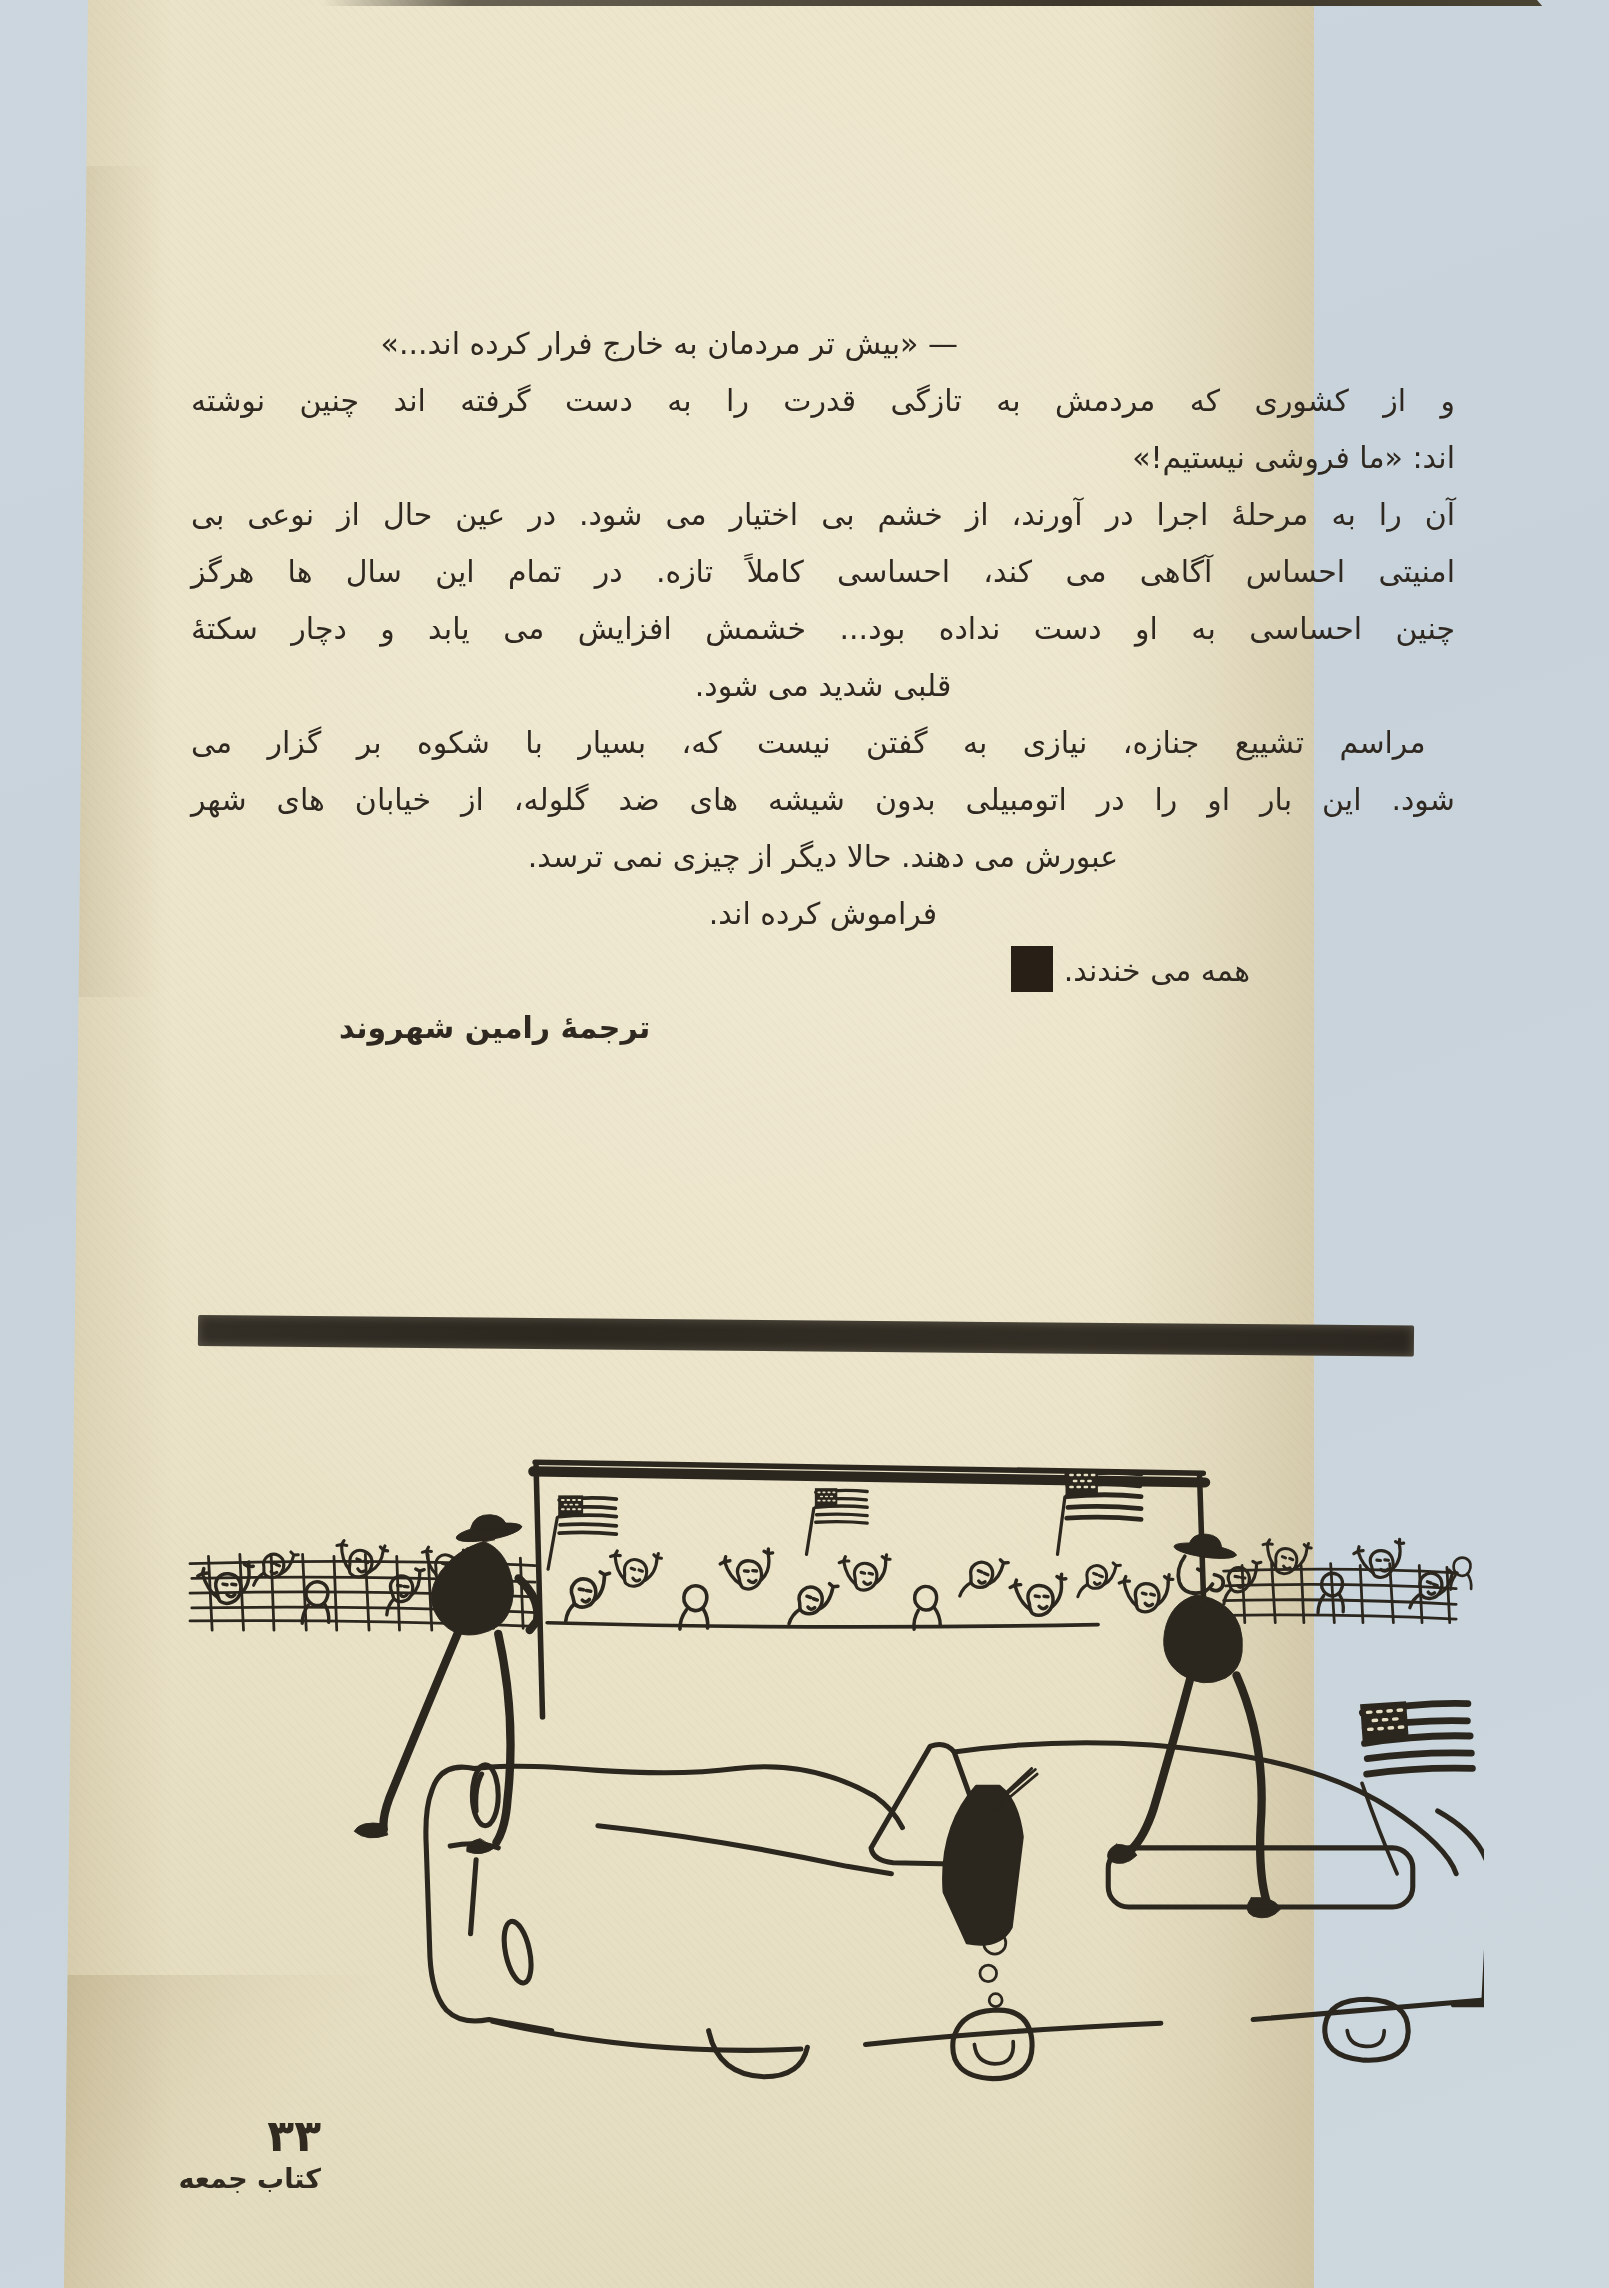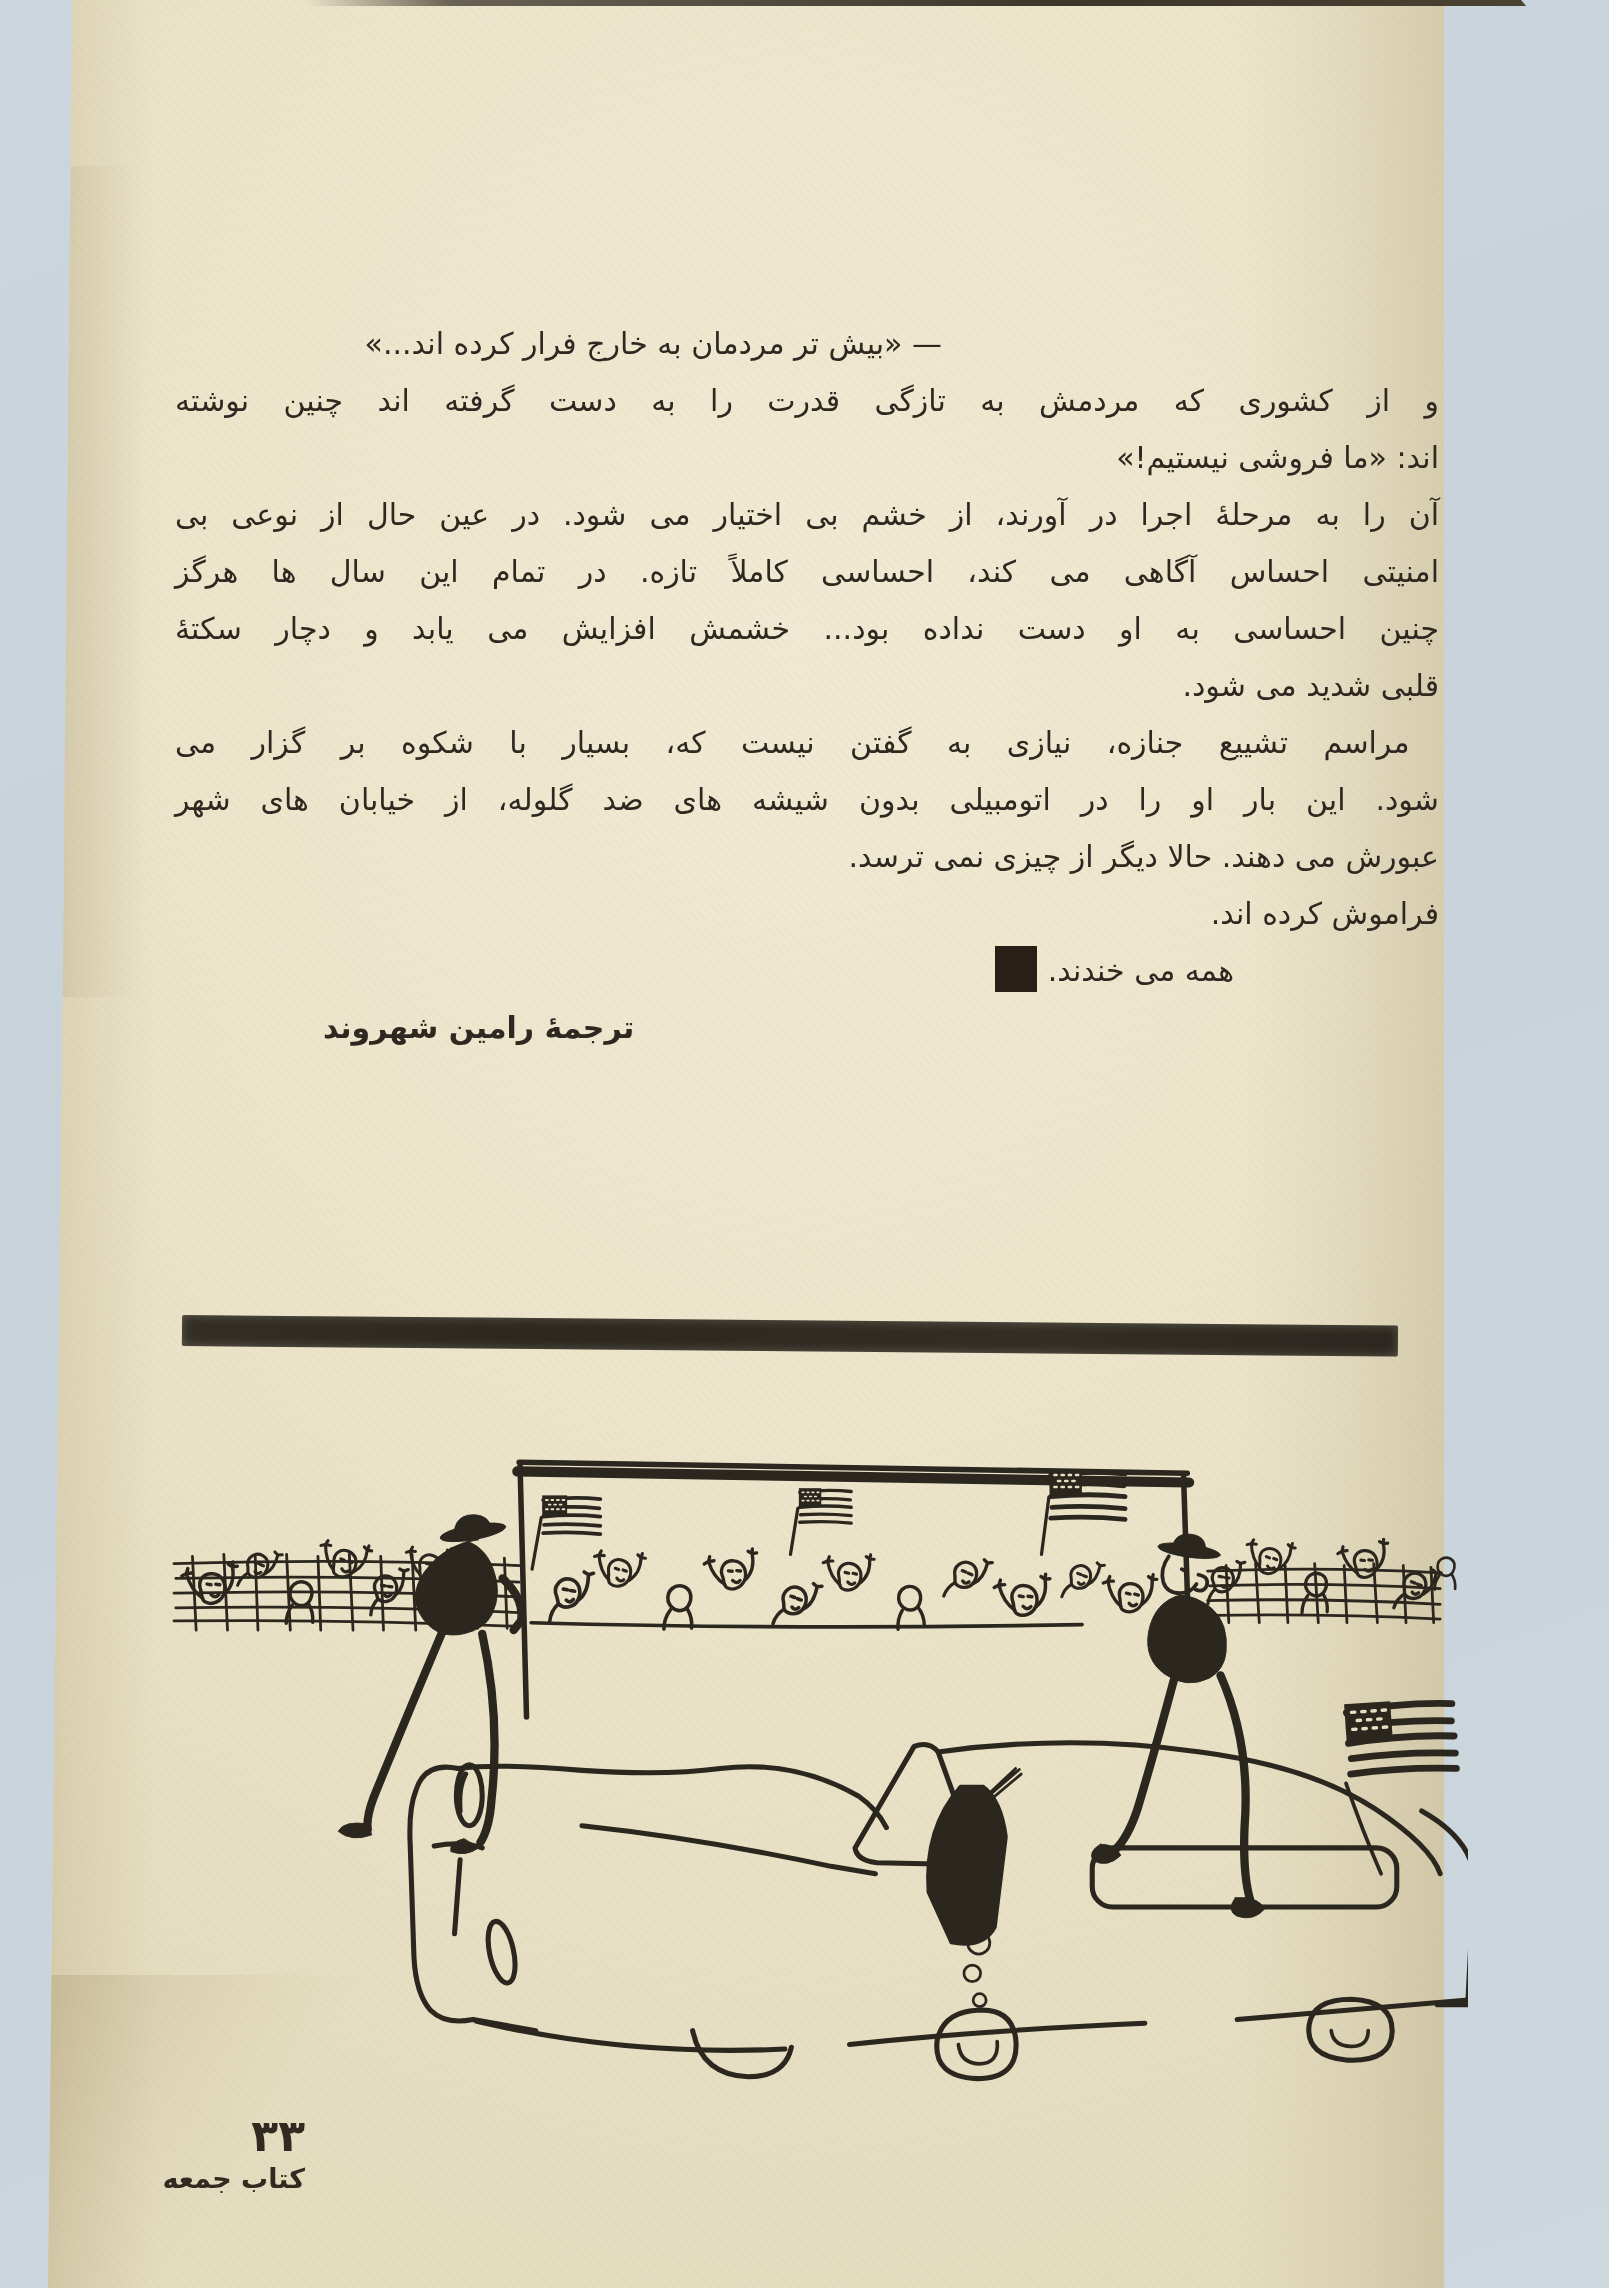--- a/index.html
+++ b/index.html
@@ -3,21 +3,21 @@
 <meta charset="utf-8">
 <style>
   html,body{margin:0;padding:0;}
   body{
     width:1610px;height:2289px;position:relative;overflow:hidden;
     background:linear-gradient(160deg,#cbd6de 0%,#c7d2da 40%,#ccd7de 100%);
     font-family:"DejaVu Sans",sans-serif;
   }
   
   .paper{
-    position:absolute;left:0;top:0;width:1444px;height:2289px;
+    position:absolute;left:16px;top:0;width:1298px;height:2289px;
     background:
       linear-gradient(90deg, rgba(146,124,78,.30) 0px, rgba(146,124,78,.14) 65px, rgba(146,124,78,0) 157px),
       linear-gradient(270deg, rgba(130,110,66,.20) 0px, rgba(130,110,66,.08) 102px, rgba(130,110,66,0) 203px),
       repeating-linear-gradient(47deg, rgba(158,138,92,.035) 0 1.8px, rgba(0,0,0,0) 1.8px 6.5px),
       radial-gradient(ellipse 1292px 1661px at 55% 28%, #f0ead4 0%, #ece5cb 48%, #e4dcbf 100%);
     clip-path:polygon(72px 0, 1521px 0, 1559px 44px, 1535px 100%, 48px 100%, 63px 42%);
   }
   .paper-top-edge{
     position:absolute;left:305px;top:0;width:1223px;height:5.5px;
     background:linear-gradient(90deg, rgba(60,54,43,0) 0%, rgba(60,54,43,.75) 12%, #3c362b 62%, #4a4332 100%);
@@ -34,21 +34,21 @@
   .article{
     position:absolute;left:175px;top:315px;width:1264px;
     direction:rtl;color:#2e2820;
     font-size:30px;line-height:57px;
     font-family:"DejaVu Sans",sans-serif;
   }
   .line{white-space:nowrap;text-align:right;}
   .just{white-space:normal;text-align:justify;text-align-last:justify;}
   .ind{padding-right:29.5px;}
   .dialogue{padding-right:497px;}
-  .left{text-align:right;}
+  .left{text-align:center;}
   .endline{padding-right:205px;}
   .endsq{
     display:inline-block;width:42px;height:46px;background:#281f17;
     vertical-align:-11px;margin-right:11px;
   }
   .credit{
     text-align:left;padding-left:148px;font-weight:bold;white-space:nowrap;
   }
   
   .rule{

